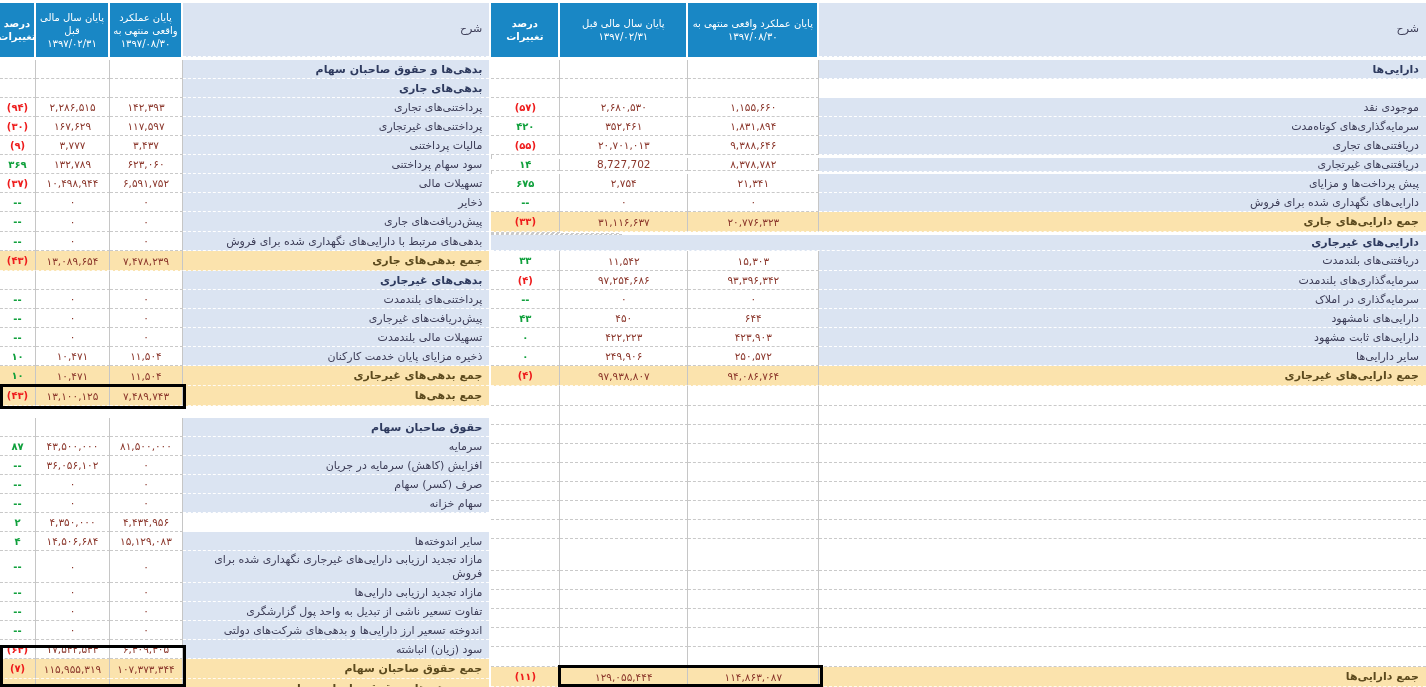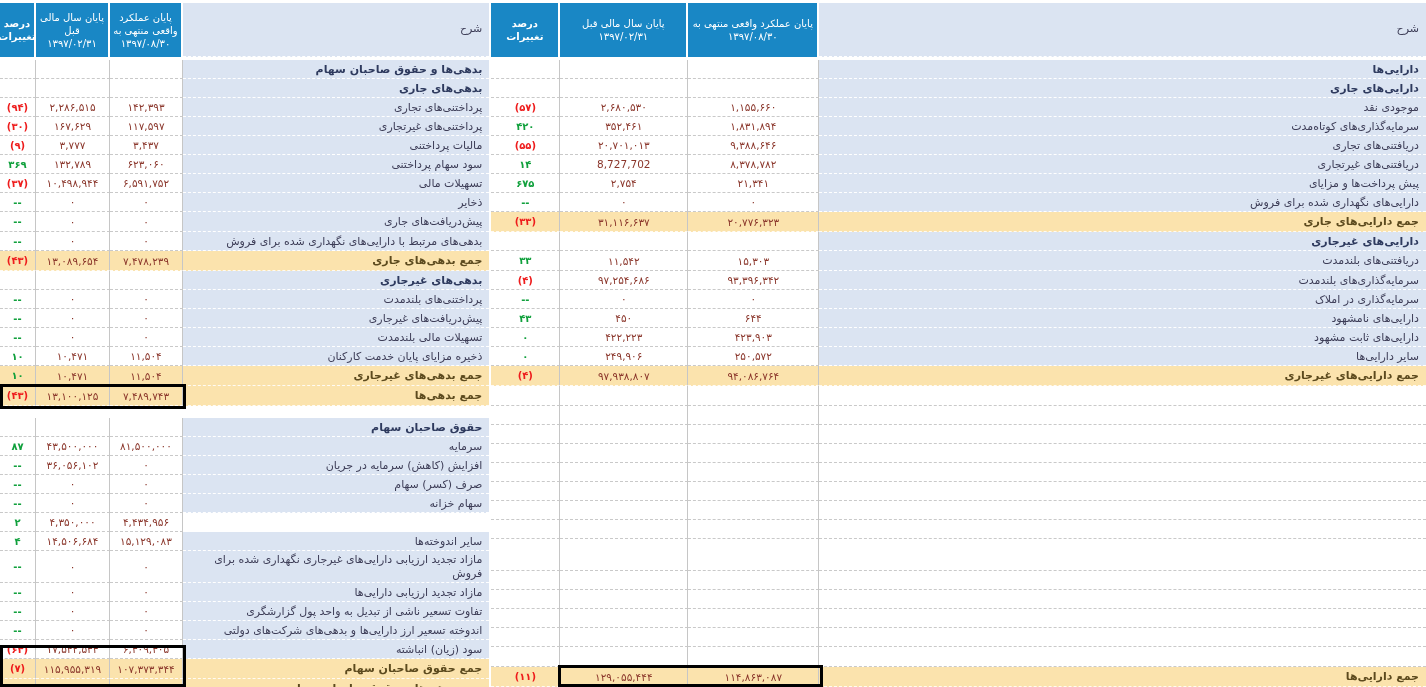--- a/index.html
+++ b/index.html
@@ -260,41 +260,40 @@
         <div class="trow section" style="height: 19px;">
           <div class="cell c-pct"></div>
           <div class="cell c-prev"></div>
           <div class="cell c-act"></div>
           <div class="cell c-desc">دارایی‌ها</div>
         </div>
         <div class="trow section" style="height: 19px;">
           <div class="cell c-pct"></div>
           <div class="cell c-prev"></div>
           <div class="cell c-act"></div>
-          <div class="cell c-desc">دارایی‌های جاری</div>
         </div>
         <div class="trow item" style="height: 19px;">
           <div class="cell c-pct neg">(۵۷)</div>
           <div class="cell c-prev">۲,۶۸۰,۵۳۰</div>
           <div class="cell c-act">۱,۱۵۵,۶۶۰</div>
           <div class="cell c-desc">موجودی نقد</div>
         </div>
         <div class="trow item" style="height: 19px;">
           <div class="cell c-pct pos">۴۲۰</div>
           <div class="cell c-prev">۳۵۲,۴۶۱</div>
           <div class="cell c-act">۱,۸۳۱,۸۹۴</div>
           <div class="cell c-desc">سرمایه‌گذاری‌های کوتاه‌مدت</div>
         </div>
         <div class="trow item" style="height: 19px;">
           <div class="cell c-pct neg">(۵۵)</div>
           <div class="cell c-prev">۲۰,۷۰۱,۰۱۳</div>
           <div class="cell c-act">۹,۳۸۸,۶۴۶</div>
           <div class="cell c-desc">دریافتنی‌های تجاری</div>
         </div>
-        <div class="trow item" style="height: 19px;">
+        <div class="trow item" style="height: 19px; align-items: center;">
           <div class="cell c-pct pos">۱۴</div>
           <div class="cell c-prev">8,727,702</div>
           <div class="cell c-act">۸,۳۷۸,۷۸۲</div>
           <div class="cell c-desc">دریافتنی‌های غیرتجاری</div>
         </div>
         <div class="trow item" style="height: 19px;">
           <div class="cell c-pct pos">۶۷۵</div>
           <div class="cell c-prev">۲,۷۵۴</div>
           <div class="cell c-act">۲۱,۳۴۱</div>
           <div class="cell c-desc">پیش پرداخت‌ها و مزایای</div>
@@ -304,21 +303,21 @@
           <div class="cell c-prev">۰</div>
           <div class="cell c-act">۰</div>
           <div class="cell c-desc">دارایی‌های نگهداری شده برای فروش</div>
         </div>
         <div class="trow total" style="height: 20px;">
           <div class="cell c-pct neg">(۳۳)</div>
           <div class="cell c-prev">۳۱,۱۱۶,۶۳۷</div>
           <div class="cell c-act">۲۰,۷۷۶,۳۲۳</div>
           <div class="cell c-desc">جمع دارایی‌های جاری</div>
         </div>
-        <div class="trow section" style="height: 19px;">
+        <div class="trow section" style="height: 19px; flex-direction: column;">
           <div class="cell c-pct"></div>
           <div class="cell c-prev"></div>
           <div class="cell c-act"></div>
           <div class="cell c-desc">دارایی‌های غیرجاری</div>
         </div>
         <div class="trow item" style="height: 20px;">
           <div class="cell c-pct pos">۳۳</div>
           <div class="cell c-prev">۱۱,۵۴۲</div>
           <div class="cell c-act">۱۵,۳۰۳</div>
           <div class="cell c-desc">دریافتنی‌های بلندمدت</div>

